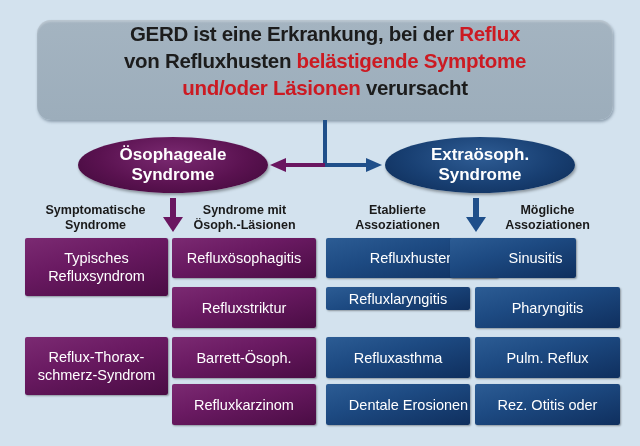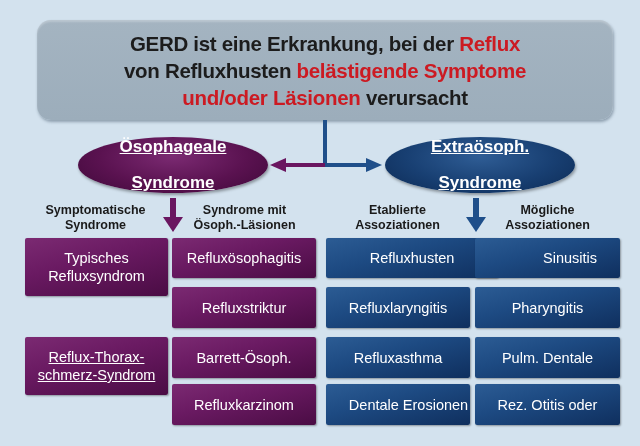--- a/index.html
+++ b/index.html
@@ -13,43 +13,42 @@
   .top-box {
     left: 37px; top: 20px; width: 576px; height: 100px;
     background: linear-gradient(180deg, #a4b4c1 0%, #9cadbb 100%);
     border-radius: 14px;
     box-shadow: 1px 2px 3px rgba(60,80,100,0.45), inset 0 2px 2px rgba(255,255,255,0.25);
     text-align: center;
     font-weight: bold;
     font-size: 20.5px;
     line-height: 27px;
     color: #1c1c1c;
-    padding-top: 10px;
+    padding-top: 0;
     letter-spacing: -0.3px;
   }
   .top-box .red { color: #cc1a22; }
   .vline { left: 323px; top: 120px; width: 4px; height: 47px; background: #1f4f8a; }
   .hline-left { left: 285px; top: 163px; width: 40px; height: 4px; background: #6a1660; }
   .hline-right { left: 325px; top: 163px; width: 42px; height: 4px; background: #1f4f8a; }
   .arrowhead-left {
     left: 270px; top: 158px; width: 0; height: 0;
     border-top: 7px solid transparent; border-bottom: 7px solid transparent;
     border-right: 16px solid #6a1660;
   }
   .arrowhead-right {
     left: 366px; top: 158px; width: 0; height: 0;
     border-top: 7px solid transparent; border-bottom: 7px solid transparent;
     border-left: 16px solid #1f4f8a;
   }
   .oval {
     top: 137px; width: 190px; height: 56px; border-radius: 50%;
     color: #ffffff; font-weight: bold; font-size: 17px; line-height: 20px;
-    text-align: center; display: flex; flex-direction: column; justify-content: space-between;
+    text-align: center; display: flex; flex-direction: column; justify-content: center;
     box-shadow: 1px 2px 3px rgba(0,0,0,0.35);
-    text-decoration: underline;
   }
   .oval-left { left: 78px; background: radial-gradient(ellipse at 50% 35%, #7b2a72 0%, #5a1250 55%, #3e0838 100%); }
   .oval-right { left: 385px; background: radial-gradient(ellipse at 50% 35%, #2f5d95 0%, #183f72 55%, #0c2a54 100%); }
   .down-arrow { width: 14px; }
   .down-arrow .shaft { position: absolute; left: 4px; top: 0; width: 6px; height: 20px; }
   .down-arrow .head {
     position: absolute; left: -3px; top: 19px; width: 0; height: 0;
     border-left: 10px solid transparent; border-right: 10px solid transparent;
     border-top: 15px solid;
   }
@@ -125,55 +124,55 @@
 </div>
 <div class="abs col-head" style="left:475px;">
   <div>Mögliche</div>
   <div>Assoziationen</div>
 </div>
 
 <div class="abs box purple" style="left:25px; top:238px; width:143px; height:58px;">
   <span>Typisches</span>
   <span>Refluxsyndrom</span>
 </div>
-<div class="abs box purple" style="left:25px; top:337px; width:143px; height:58px;text-decoration:underline;">
+<div class="abs box purple" style="left:25px; top:337px; width:143px; height:58px;">
   <span>Reflux-Thorax-</span>
   <span>schmerz-Syndrom</span>
 </div>
 
 <div class="abs box purple" style="left:172px; top:238px; width:144px; height:40px;">
   <span>Refluxösophagitis</span>
 </div>
 <div class="abs box purple" style="left:172px; top:287px; width:144px; height:41px;">
   <span>Refluxstriktur</span>
 </div>
 <div class="abs box purple" style="left:172px; top:337px; width:144px; height:41px;">
   <span>Barrett-Ösoph.</span>
 </div>
 <div class="abs box purple" style="left:172px; top:384px; width:144px; height:41px;">
   <span>Refluxkarzinom</span>
 </div>
 
 <div class="abs box blue" style="left:326px; top:238px; width:172px; height:40px;">
   <span>Refluxhusten</span>
 </div>
-<div class="abs box blue" style="left:326px; top:287px; width:144px; height:41px;">
+<div class="abs box blue" style="left:326px; top:287px; width:144px; height:23px;">
   <span>Refluxlaryngitis</span>
 </div>
 <div class="abs box blue" style="left:326px; top:337px; width:144px; height:41px;">
   <span>Refluxasthma</span>
 </div>
 <div class="abs box blue" style="left:326px; top:384px; width:144px; height:41px;padding-left:21px;">
   <span>Dentale Erosionen</span>
 </div>
 
-<div class="abs box blue" style="left:475px; top:238px; width:145px; height:40px;padding-left:45px;">
+<div class="abs box blue" style="left:450px; top:238px; width:126px; height:40px;padding-left:45px;">
   <span>Sinusitis</span>
 </div>
 <div class="abs box blue" style="left:475px; top:287px; width:145px; height:41px;">
   <span>Pharyngitis</span>
 </div>
 <div class="abs box blue" style="left:475px; top:337px; width:145px; height:41px;">
-  <span>Pulm. Dentale</span>
+  <span>Pulm. Reflux</span>
 </div>
 <div class="abs box blue" style="left:475px; top:384px; width:145px; height:41px;">
   <span>Rez. Otitis oder</span>
 </div>
 
 </body></html>

